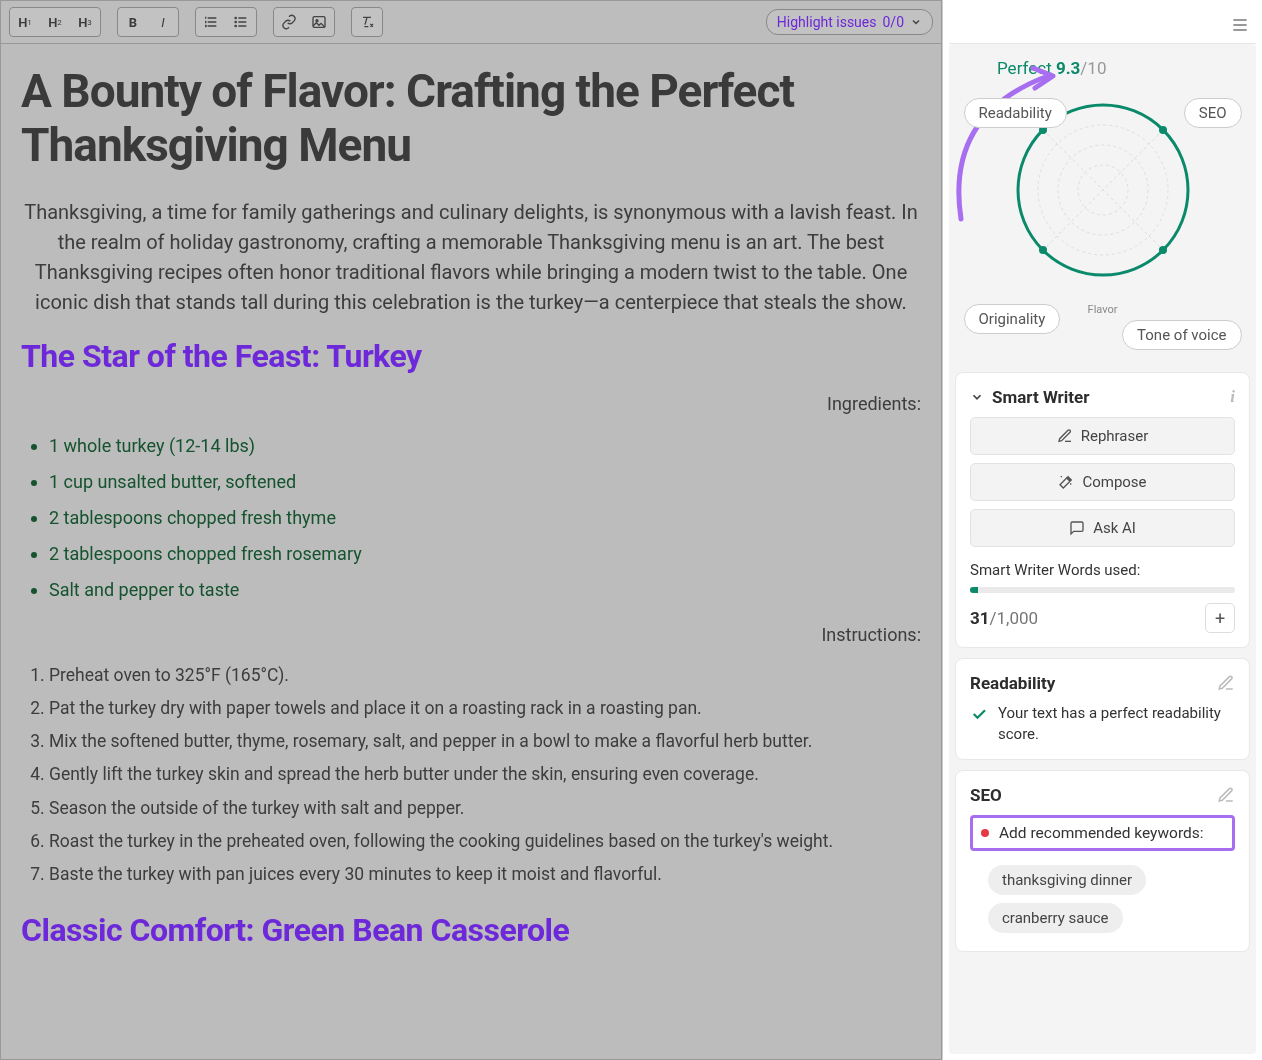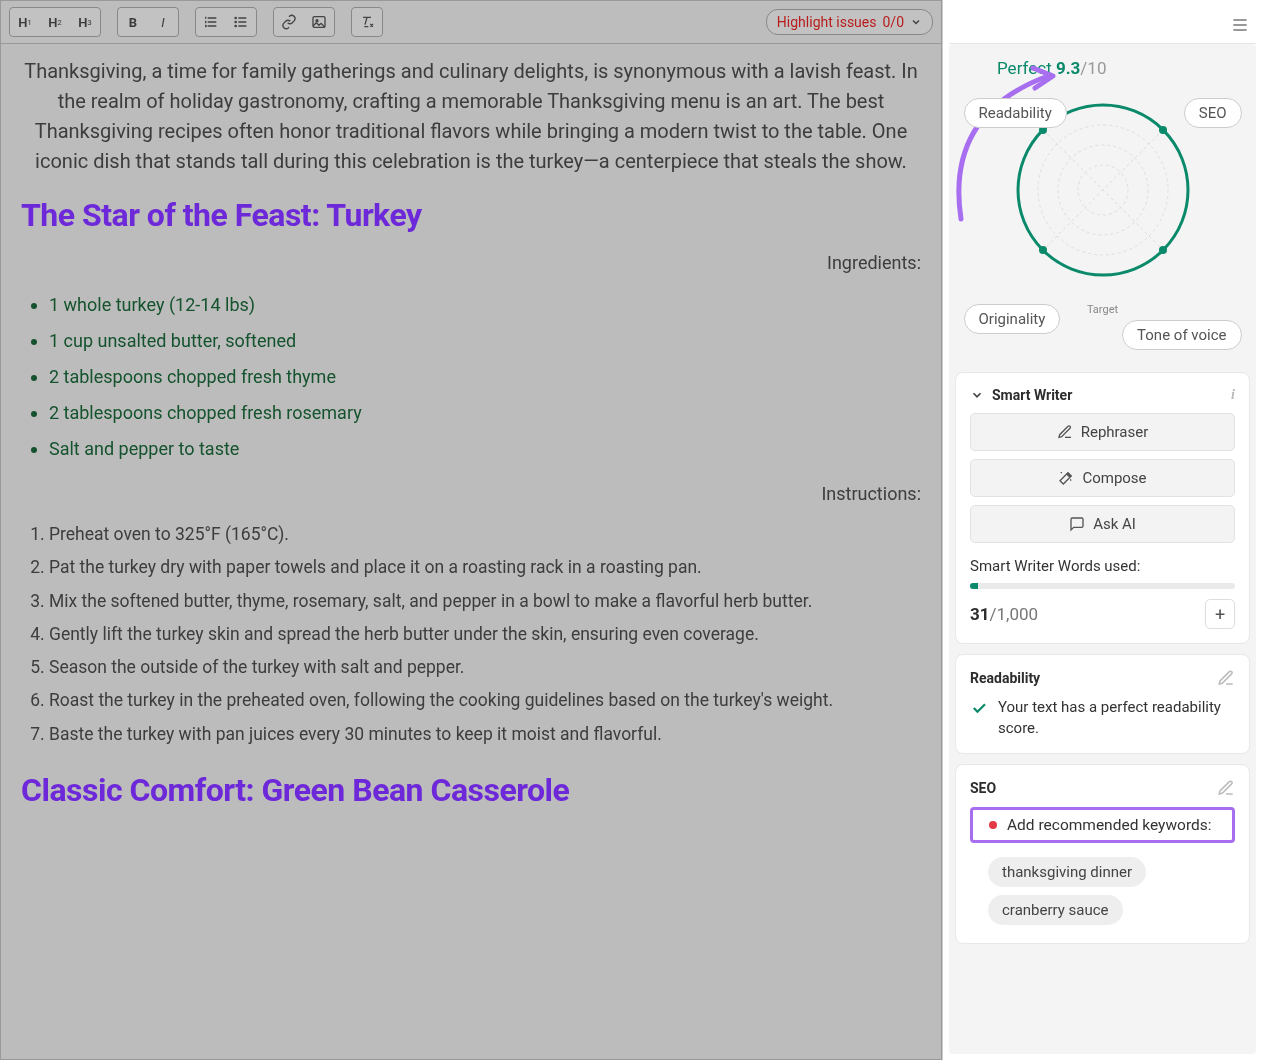--- a/index.html
+++ b/index.html
@@ -8,21 +8,21 @@
     
     .editor-wrap { flex: 1; display: flex; flex-direction: column; background: #b9b9b9; border: 1px solid #999; }
     .toolbar { display: flex; align-items: center; padding: 6px 8px; gap: 4px; border-bottom: 1px solid #999; background: #bdbdbd; }
     .tb-group { display: flex; gap: 0; border: 1px solid #888; border-radius: 4px; background: #c2c2c2; }
     .tb-btn { width: 30px; height: 28px; display: flex; align-items: center; justify-content: center; cursor: pointer; font-size: 13px; color: #3a3a3a; }
     .tb-btn.heading { font-weight: 600; font-size: 13px; }
     .tb-btn.heading sub { font-size: 8px; font-weight: 400; }
     .tb-btn svg { width: 16px; height: 16px; }
     .tb-sep { width: 8px; }
     .tb-spacer { flex: 1; }
-    .highlight-issues { display: flex; align-items: center; gap: 6px; padding: 4px 10px; border: 1px solid #888; border-radius: 12px; background: #c2c2c2; font-size: 14px; color: #b91c1c; cursor: pointer; }
+    .highlight-issues { display: flex; align-items: center; gap: 6px; padding: 4px 10px; border: 1px solid #888; border-radius: 12px; background: #c2c2c2; font-size: 14px; color: #6d28d9; cursor: pointer; }
     
     .editor-body { flex: 1; padding: 12px 20px; overflow: auto; color: #3a3a3a; background: #bcbcbc; }
     .doc-title { font-size: 46px; font-weight: 700; line-height: 1.18; margin: 8px 0 24px; color: #3a3a3a; letter-spacing: -1px; }
     .doc-p { font-size: 20px; line-height: 1.5; color: #3d3d3d; text-align: center; }
     .doc-h2 { font-size: 32px; font-weight: 700; margin: 20px 0 18px; color: #6d28d9; letter-spacing: -0.5px; }
     .doc-label { font-size: 18px; margin-bottom: 14px; color: #3d3d3d; text-align: right; }
     .doc-ul { list-style: disc; padding-left: 28px; margin-bottom: 16px; }
     .doc-ul li { font-size: 18px; line-height: 2; color: #14532d; }
     .doc-ol { list-style: decimal; padding-left: 28px; margin-bottom: 16px; }
     .doc-ol li { font-size: 17.5px; line-height: 1.9; color: #3d3d3d; }
@@ -42,38 +42,38 @@
     .radar-wrap { position: relative; width: 290px; margin: 0 auto; }
     .pill { position: absolute; background: #fff; border: 1px solid #ccc; border-radius: 18px; padding: 5px 14px; font-size: 15px; color: #555; cursor: pointer; }
     .pill.tl { top: 8px; left: 6px; }
     .pill.tr { top: 8px; right: 6px; }
     .pill.bl { bottom: 16px; left: 6px; }
     .pill.br { bottom: 0; right: 6px; }
     .radar-svg { display: block; margin: 6px auto; }
     .target-label { position: absolute; bottom: 34px; left: 50%; transform: translateX(-50%); font-size: 11px; color: #888; }
     
     .card { background: #fff; border: 1px solid #e8e8e8; border-radius: 8px; margin: 10px 6px; padding: 14px; }
-    .card-header { display: flex; align-items: center; gap: 8px; font-size: 14px; font-weight: 700; color: #2d2d2d; margin-bottom: 10px; }
+    .card-header { display: flex; align-items: center; gap: 8px; font-size: 17px; font-weight: 700; color: #2d2d2d; margin-bottom: 10px; }
     .card-header .info { margin-left: auto; color: #bbb; font-style: italic; font-family: serif; }
     .sw-btn { display: flex; align-items: center; justify-content: center; gap: 8px; width: 100%; padding: 9px; background: #f3f3f3; border: 1px solid #e2e2e2; border-radius: 5px; font-size: 15px; color: #444; margin-bottom: 8px; cursor: pointer; }
     .sw-btn svg { width: 16px; height: 16px; }
     .words-label { font-size: 15px; color: #333; margin: 14px 0 8px; }
     .progress-bar { height: 6px; background: #eaeaea; border-radius: 3px; overflow: hidden; margin-bottom: 10px; }
     .progress-fill { height: 100%; background: #0a8a6a; width: 3.1%; }
     .words-row { display: flex; align-items: center; }
     .words-count { font-size: 17px; }
     .words-count b { font-weight: 700; color: #2d2d2d; }
     .words-count span { color: #777; }
     .plus-btn { margin-left: auto; width: 30px; height: 30px; border: 1px solid #ddd; border-radius: 5px; display: flex; align-items: center; justify-content: center; font-size: 18px; color: #555; cursor: pointer; }
     
     .readability-msg { display: flex; gap: 10px; align-items: flex-start; font-size: 15px; color: #333; line-height: 1.4; }
     .check-icon { color: #0a8a6a; flex-shrink: 0; margin-top: 2px; }
     .edit-icon { margin-left: auto; color: #bbb; }
     
-    .seo-highlight { border: 3px solid #a86ef0; border-radius: 4px; padding: 6px 16px; margin: 6px 0 10px; display: flex; align-items: center; gap: 10px; }
+    .seo-highlight { border: 3px solid #a86ef0; border-radius: 4px; padding: 6px 8px; margin: 6px 0 10px; display: flex; align-items: center; gap: 10px; }
     .red-dot { width: 8px; height: 8px; background: #e63946; border-radius: 50%; flex-shrink: 0; }
     .seo-highlight span { font-size: 15.5px; color: #333; }
     .keyword-chip { display: inline-block; background: #eee; border-radius: 16px; padding: 6px 14px; font-size: 15px; color: #444; margin: 4px 4px 4px 18px; }
 
     
     .side-scroll::-webkit-scrollbar { width: 8px; }
     .side-scroll::-webkit-scrollbar-thumb { background: #ccc; border-radius: 4px; }
   </style>
 </head>
 <body>
@@ -148,20 +148,21 @@
     <div class="highlight-issues">
       <span>Highlight issues</span>
       <span>0/0</span>
       <svg width="12" height="12" viewBox="0 0 24 24" fill="none" stroke="#444" stroke-width="3">
           <path d="M6 9l6 6 6-6"></path>
         </svg>
     </div>
   </div>
 
   <div class="editor-body">
+    <h1 class="doc-title">A Bounty of Flavor: Crafting the Perfect Thanksgiving Menu</h1>
     <p class="doc-p">Thanksgiving, a time for family gatherings and culinary delights, is synonymous with a lavish feast. In the realm of holiday gastronomy, crafting a memorable Thanksgiving menu is an art. The best Thanksgiving recipes often honor traditional flavors while bringing a modern twist to the table. One iconic dish that stands tall during this celebration is the turkey—a centerpiece that steals the show.</p>
     <h2 class="doc-h2">The Star of the Feast: Turkey</h2>
     <p class="doc-label">Ingredients:</p>
     <ul class="doc-ul">
       <li>1 whole turkey (12-14 lbs)</li>
       <li>1 cup unsalted butter, softened</li>
       <li>2 tablespoons chopped fresh thyme</li>
       <li>2 tablespoons chopped fresh rosemary</li>
       <li>Salt and pepper to taste</li>
     </ul>
@@ -211,21 +212,21 @@
               <circle cx="100" cy="100" r="85"></circle>
             <line x1="40" y1="40" x2="160" y2="160"></line>
               <line x1="160" y1="40" x2="40" y2="160"></line>
           </g>
           <circle cx="100" cy="100" r="85" stroke="#0a8a6a" stroke-width="3" fill="none"></circle>
           <circle cx="40" cy="40" r="4" fill="#0a8a6a"></circle>
             <circle cx="160" cy="40" r="4" fill="#0a8a6a"></circle>
           <circle cx="40" cy="160" r="4" fill="#0a8a6a"></circle>
             <circle cx="160" cy="160" r="4" fill="#0a8a6a"></circle>
         </svg>
-        <div class="target-label">Target</div>
+        <div class="target-label">Flavor</div>
       </div>
     </div>
 
     <div class="card">
       <div class="card-header">
         <svg width="14" height="14" viewBox="0 0 24 24" fill="none" stroke="#444" stroke-width="3">
             <path d="M6 9l6 6 6-6"></path>
           </svg>
         <span>Smart Writer</span>
         <span class="info">i</span>

